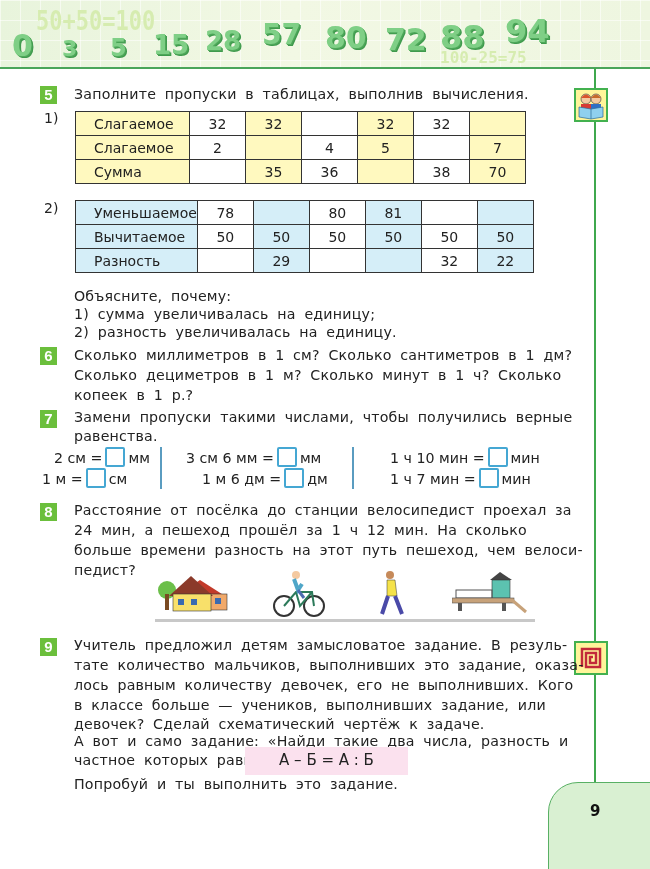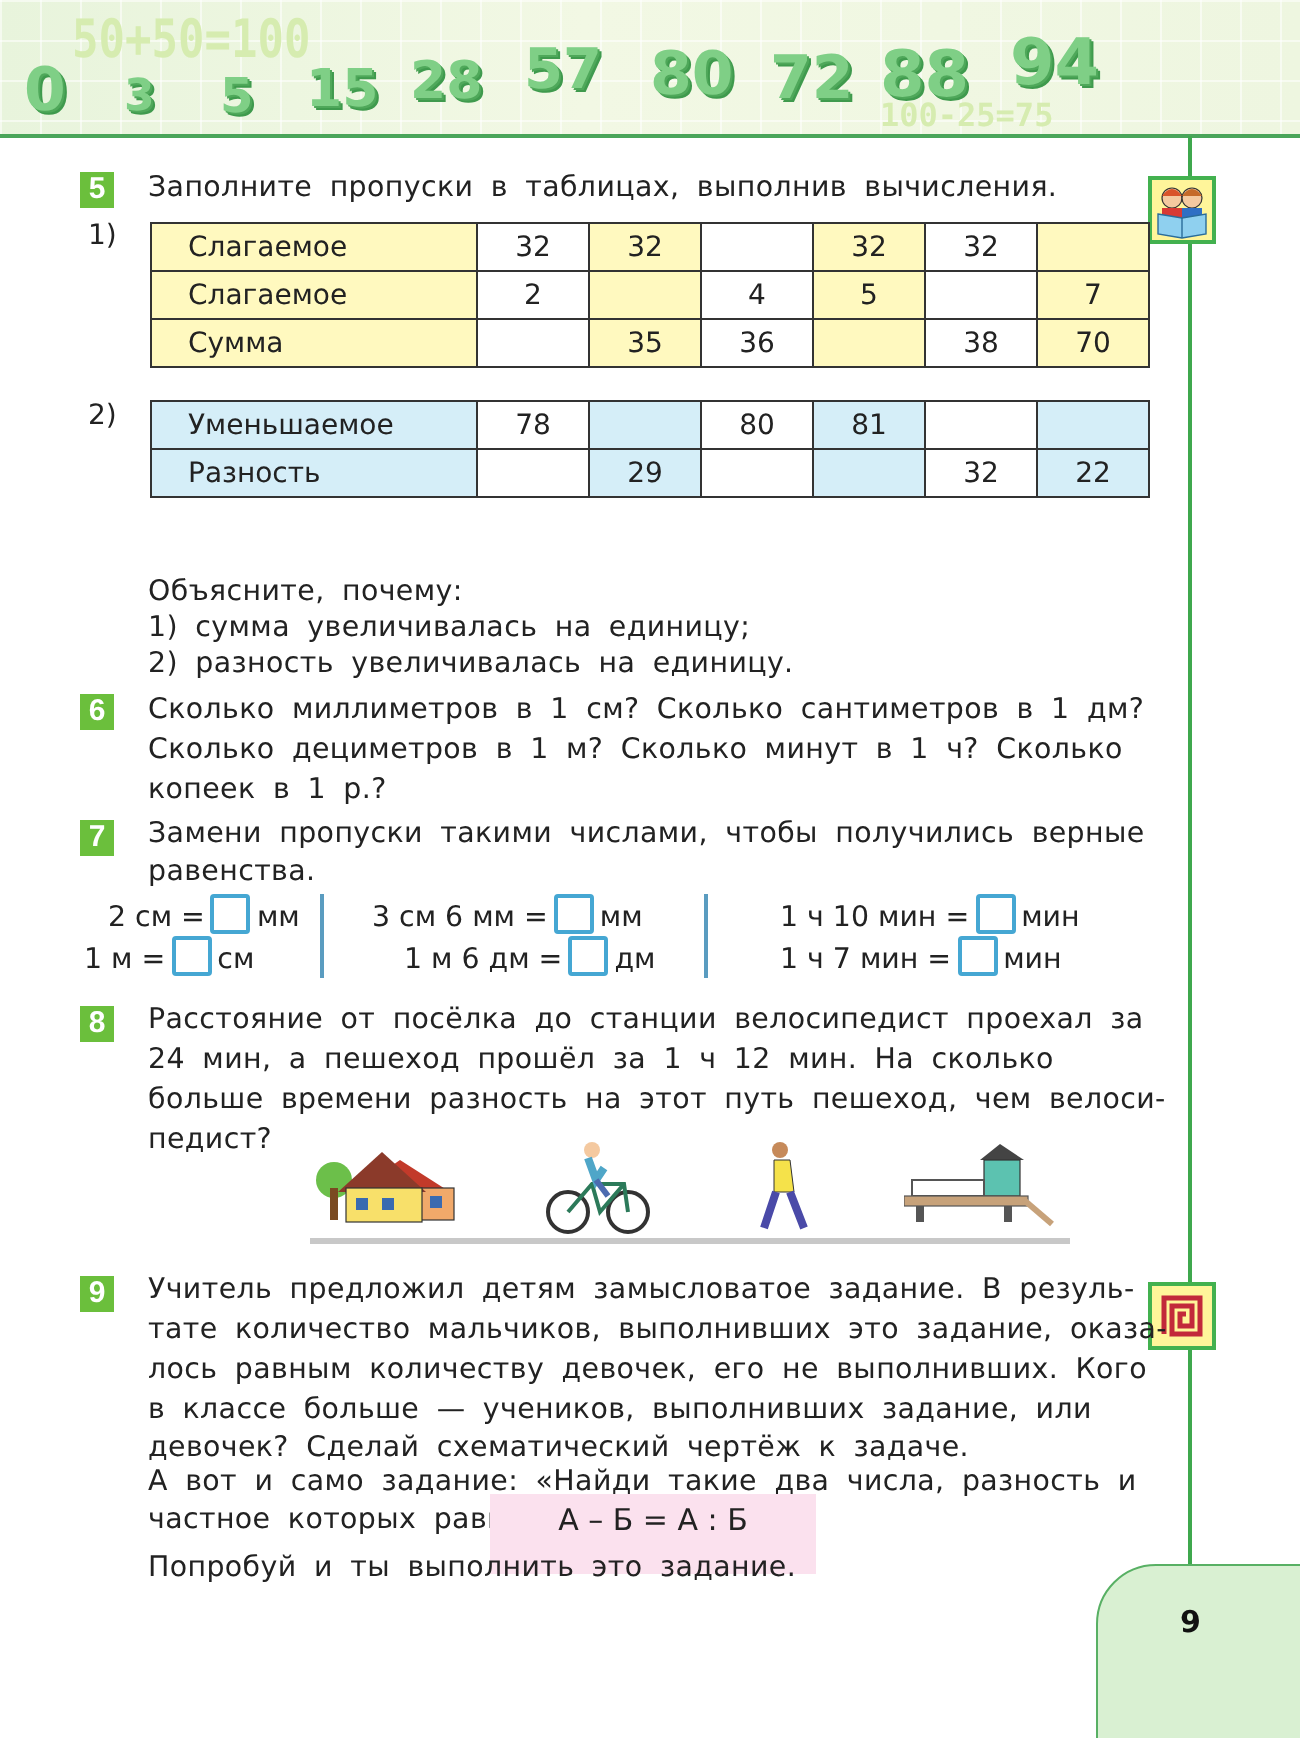--- a/index.html
+++ b/index.html
@@ -17,27 +17,27 @@
   .vline{position:absolute;left:594px;top:68px;width:2px;height:720px;background:#3fa84e;}
   .side-icon{position:absolute;left:574px;width:34px;height:34px;background:#fff59a;border:2px solid #43b14f;box-sizing:border-box;}
   .pagebox{position:absolute;left:548px;top:782px;width:110px;height:100px;background:#d9f0d2;border:1px solid #58b064;border-top-left-radius:30px;}
   .pagenum{position:absolute;left:590px;top:802px;font-weight:bold;font-size:15px;color:#111;}
   .badge{position:absolute;left:40px;width:17px;height:18px;background:#6bbf3c;color:#fff;font-weight:bold;
          font-size:15px;line-height:18px;text-align:center;font-family:"Liberation Sans",sans-serif;}
   .txt{position:absolute;left:74px;font-size:14.2px;line-height:21px;letter-spacing:0.2px;word-spacing:4px;white-space:nowrap;}
   .sub{position:absolute;left:44px;font-size:14px;}
   table.t{position:absolute;border-collapse:collapse;font-size:14px;}
   table.t td{border:1.5px solid #333;height:23px;padding:0;text-align:center;width:55px;}
-  table.t td.lbl{width:163px;text-align:left;padding-left:18px;box-sizing:border-box;}
+  table.t td.lbl{width:114px;text-align:left;padding-left:18px;box-sizing:border-box;}
   .y td.c{background:#fff9bf;} .y td.w{background:#fff;}
   .b td.c{background:#d5eef8;} .b td.w{background:#fff;}
   .eqrow{position:absolute;font-size:14.2px;white-space:nowrap;}
   .box{display:inline-block;width:16px;height:16px;border:2px solid #45a7d3;vertical-align:-4px;margin:0 3px;border-radius:2px;}
   .sep{position:absolute;width:2px;height:42px;background:#5a9cc0;}
-  .formula{position:absolute;left:245px;top:747px;width:163px;height:40px;background:#fbe1ee;font-size:15px;line-height:26px;text-align:center;}
+  .formula{position:absolute;left:245px;top:747px;width:163px;height:28px;background:#fbe1ee;font-size:15px;line-height:26px;text-align:center;}
   .road{position:absolute;left:155px;top:619px;width:380px;height:3px;background:#c8c8c8;}
   .illus{position:absolute;top:570px;}
 </style>
 </head>
 <body>
 
 <div class="header">
   <div class="grid"></div>
   <span class="eq" style="left:36px;top:8px;font-size:22px;transform:scaleY(1.2);">50+50=100</span>
   <span class="eq" style="left:440px;top:48px;font-size:16px;">100-25=75</span>
@@ -115,20 +115,29 @@
       <tr>
     <td class="c lbl">Уменьшаемое</td>
     <td class="w">78</td>
     <td class="c"></td>
     <td class="w">80</td>
     <td class="c">81</td>
     <td class="w"></td>
     <td class="c"></td>
   </tr>
   <tr>
+    <td class="c lbl">Вычитаемое</td>
+    <td class="w">50</td>
+    <td class="c">50</td>
+    <td class="w">50</td>
+    <td class="c">50</td>
+    <td class="w">50</td>
+    <td class="c">50</td>
+  </tr>
+  <tr>
     <td class="c lbl">Разность</td>
     <td class="w"></td>
     <td class="c">29</td>
     <td class="w"></td>
     <td class="c"></td>
     <td class="w">32</td>
     <td class="c">22</td>
   </tr>
 </tbody>
   </table>

